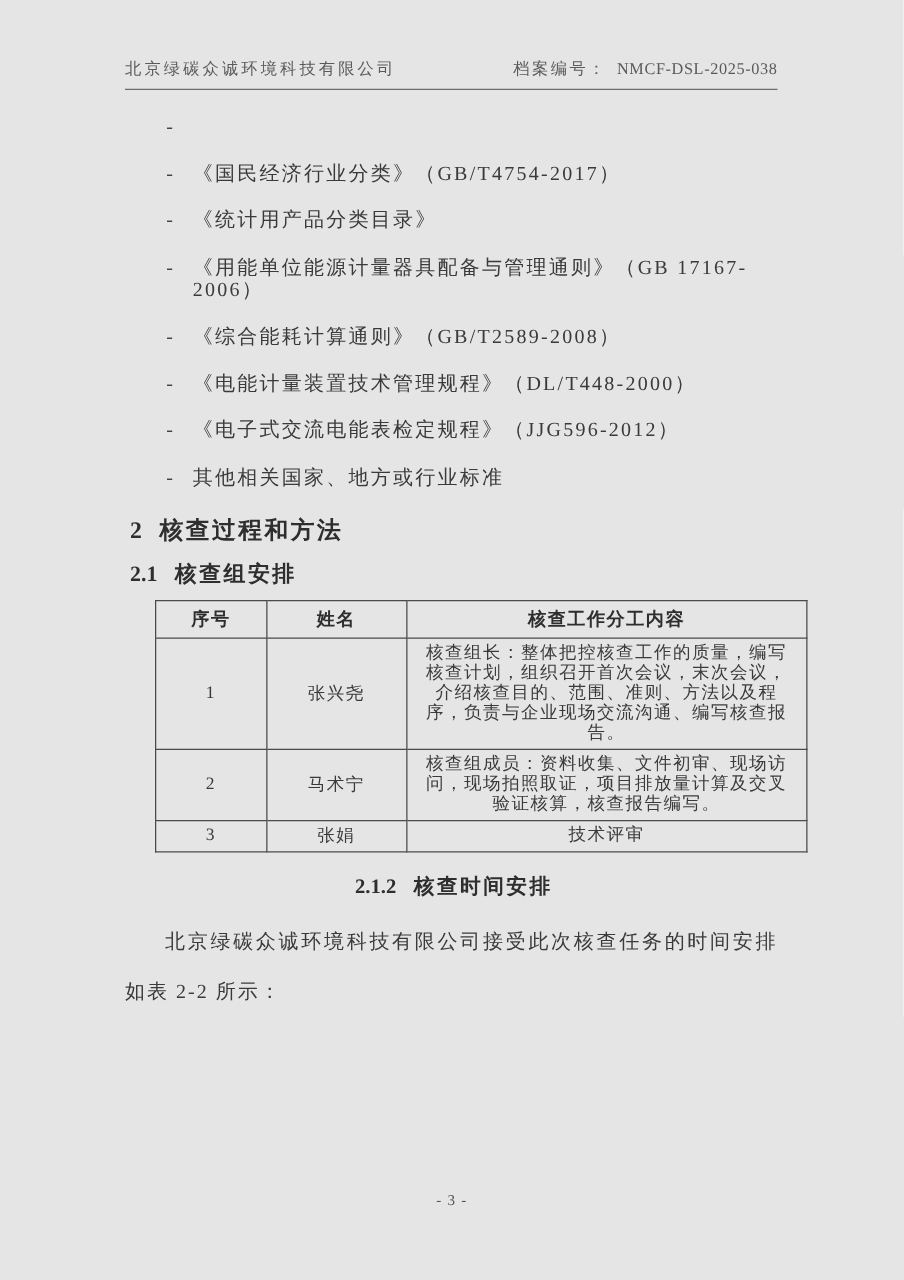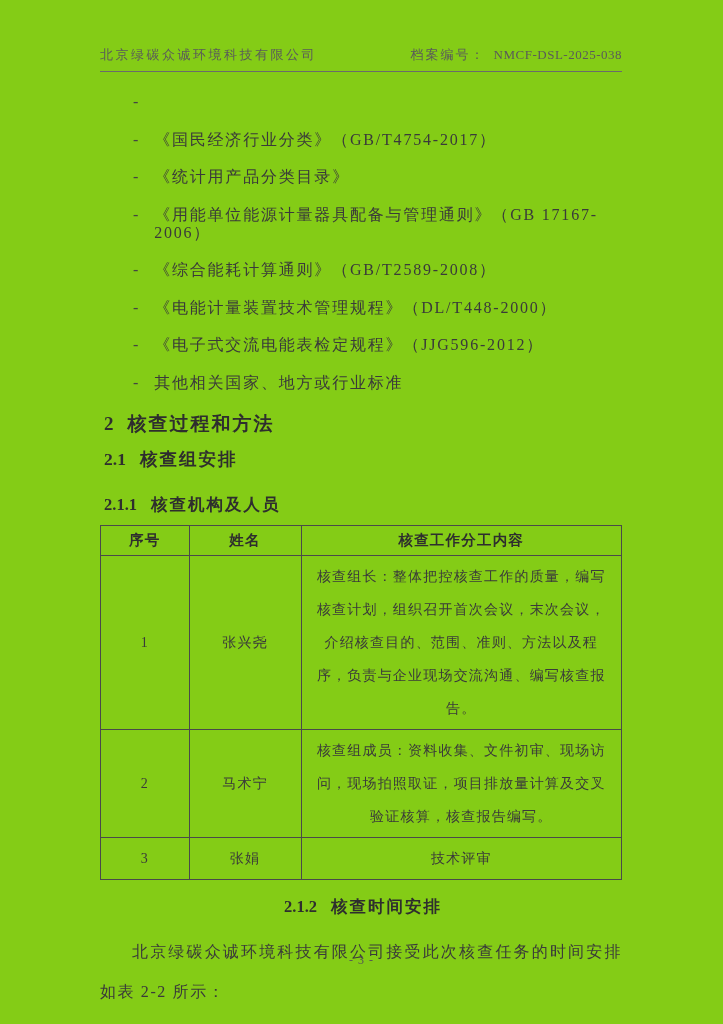--- a/index.html
+++ b/index.html
@@ -6,21 +6,21 @@
   html, body { background: #ffffff; }
   body {
     width: 723px; height: 1024px;
     font-family: "Liberation Serif", "DejaVu Serif", serif;
     color: #3d3d3d;
     position: relative;
     overflow: hidden;
   }
   .page {
     width: 723px; height: 1024px;
-    background: #84cc16;
+    background: #e5e5e5;
     padding: 46px 101px 0 100px;
     position: relative;
   }
   
   .doc-header {
     display: flex; justify-content: space-between; align-items: flex-end;
     font-size: 13px; color: #5a5a5a;
     padding-bottom: 7px;
     border-bottom: 1.5px solid #6b6b6b;
   }
@@ -48,34 +48,34 @@
     letter-spacing: 1.6px; text-indent: 2em;
     text-align: justify; color: #3a3a3a;
   }
   
   .tbl-caption {
     margin-top: 17px; text-align: center;
     font-size: 15.5px; font-weight: bold; letter-spacing: 1.5px; color: #2e2e2e;
   }
   table.roster {
     width: 100%; margin-top: 9px;
-    border-collapse: collapse; table-layout: fixed;
+    border-collapse: collapse; table-layout: fixed; margin-left: 24px;
   }
   table.roster col.c1 { width: 17%; }
   table.roster col.c2 { width: 21.5%; }
   table.roster col.c3 { width: 61.5%; }
   table.roster th, table.roster td {
     border: 1px solid #4a4a4a;
     font-size: 14px; color: #3a3a3a;
     padding: 3px 8px;
     text-align: center; vertical-align: middle;
     letter-spacing: 1.2px;
   }
   table.roster th { font-weight: bold; font-size: 14.5px; padding: 5px 4px; color: #2e2e2e; }
-  table.roster td.duty { line-height: 33px; padding: 4px 9px; }
+  table.roster td.duty { line-height: 16px; padding: 4px 9px; }
   
   .page-footer {
     position: absolute; left: 0; bottom: 56px; width: 723px;
     text-align: center; font-size: 12px; color: #555; letter-spacing: 1px;
   }
 </style>
 </head>
 <body>
 
 <div class="page">
@@ -122,23 +122,20 @@
   </ul>
 
   <div class="h-l1">
     <span class="h-num">2</span><span>核查过程和方法</span>
   </div>
 
   <div class="h-l2">
     <span class="h-num">2.1</span><span>核查组安排</span>
   </div>
 
-  <div class="h-l3">
-    <span class="h-num">2.1.1</span><span>核查机构及人员</span>
-  </div>
 
 
 
   <table class="roster">
     <colgroup>
         <col class="c1">
         <col class="c2">
         <col class="c3">
       </colgroup>
     <thead>

